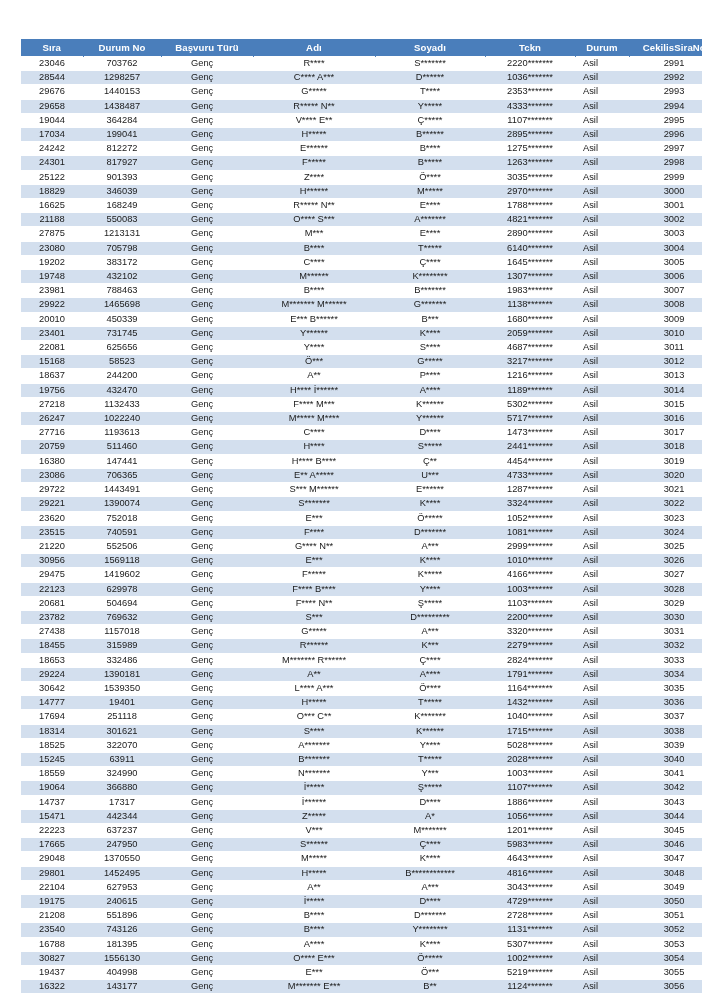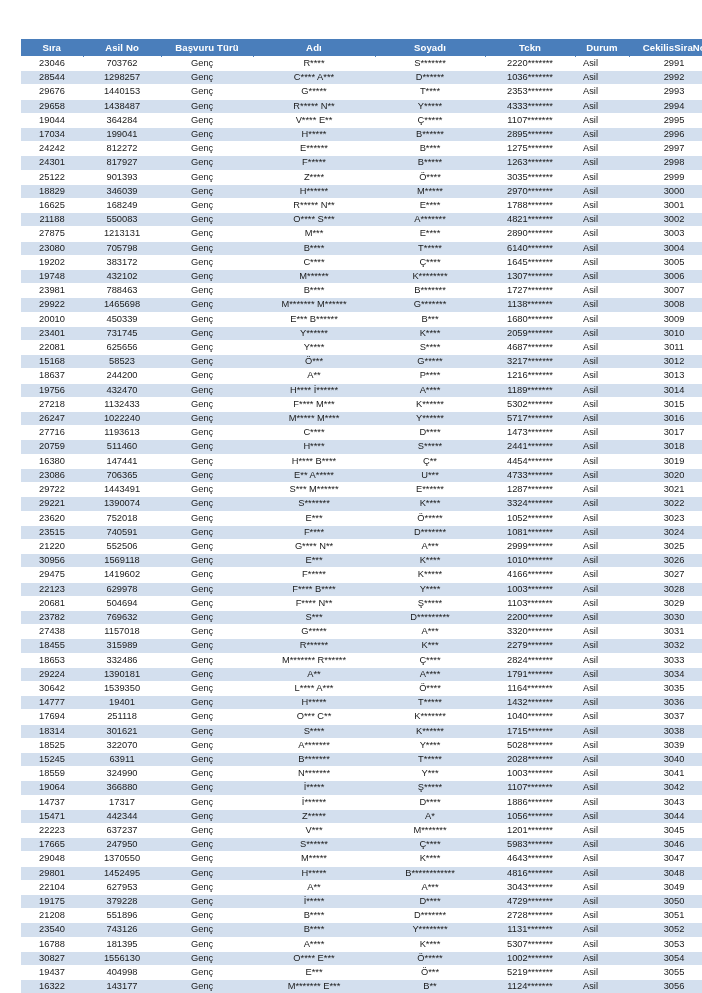--- a/index.html
+++ b/index.html
@@ -94,21 +94,21 @@
           <col class="c-basvuru">
           <col class="c-adi">
         <col class="c-soyadi">
           <col class="c-tckn">
           <col class="c-durum">
           <col class="c-cekilis">
       </colgroup>
       <thead>
         <tr id="head-row">
             <th>Sıra</th>
-            <th>Asil No</th>
+            <th>Durum No</th>
             <th>Başvuru Türü</th>
             <th>Adı</th>
             <th>Soyadı</th>
             <th>Tckn</th>
             <th>Durum</th>
             <th>CekilisSiraNo</th>
           </tr>
       </thead>
       <tbody id="body-rows">
           <tr class="band-a">
@@ -270,21 +270,21 @@
             <td class="col-tckn">1307*******</td>
             <td class="col-durum">Asil</td>
             <td class="col-cekilis">3006</td>
           </tr>
           <tr class="band-a">
             <td class="col-sira">23981</td>
             <td class="col-banka">788463</td>
             <td class="col-basvuru">Genç</td>
             <td class="col-adi">B****</td>
             <td class="col-soyadi">B*******</td>
-            <td class="col-tckn">1727*******</td>
+            <td class="col-tckn">1983*******</td>
             <td class="col-durum">Asil</td>
             <td class="col-cekilis">3007</td>
           </tr>
           <tr class="band-b">
             <td class="col-sira">29922</td>
             <td class="col-banka">1465698</td>
             <td class="col-basvuru">Genç</td>
             <td class="col-adi">M******* M******</td>
             <td class="col-soyadi">G*******</td>
             <td class="col-tckn">1138*******</td>
@@ -696,21 +696,21 @@
             <td class="col-banka">627953</td>
             <td class="col-basvuru">Genç</td>
             <td class="col-adi">A**</td>
             <td class="col-soyadi">A***</td>
             <td class="col-tckn">3043*******</td>
             <td class="col-durum">Asil</td>
             <td class="col-cekilis">3049</td>
           </tr>
           <tr class="band-b">
             <td class="col-sira">19175</td>
-            <td class="col-banka">379228</td>
+            <td class="col-banka">240615</td>
             <td class="col-basvuru">Genç</td>
             <td class="col-adi">İ*****</td>
             <td class="col-soyadi">D****</td>
             <td class="col-tckn">4729*******</td>
             <td class="col-durum">Asil</td>
             <td class="col-cekilis">3050</td>
           </tr>
           <tr class="band-a">
             <td class="col-sira">21208</td>
             <td class="col-banka">551896</td>

